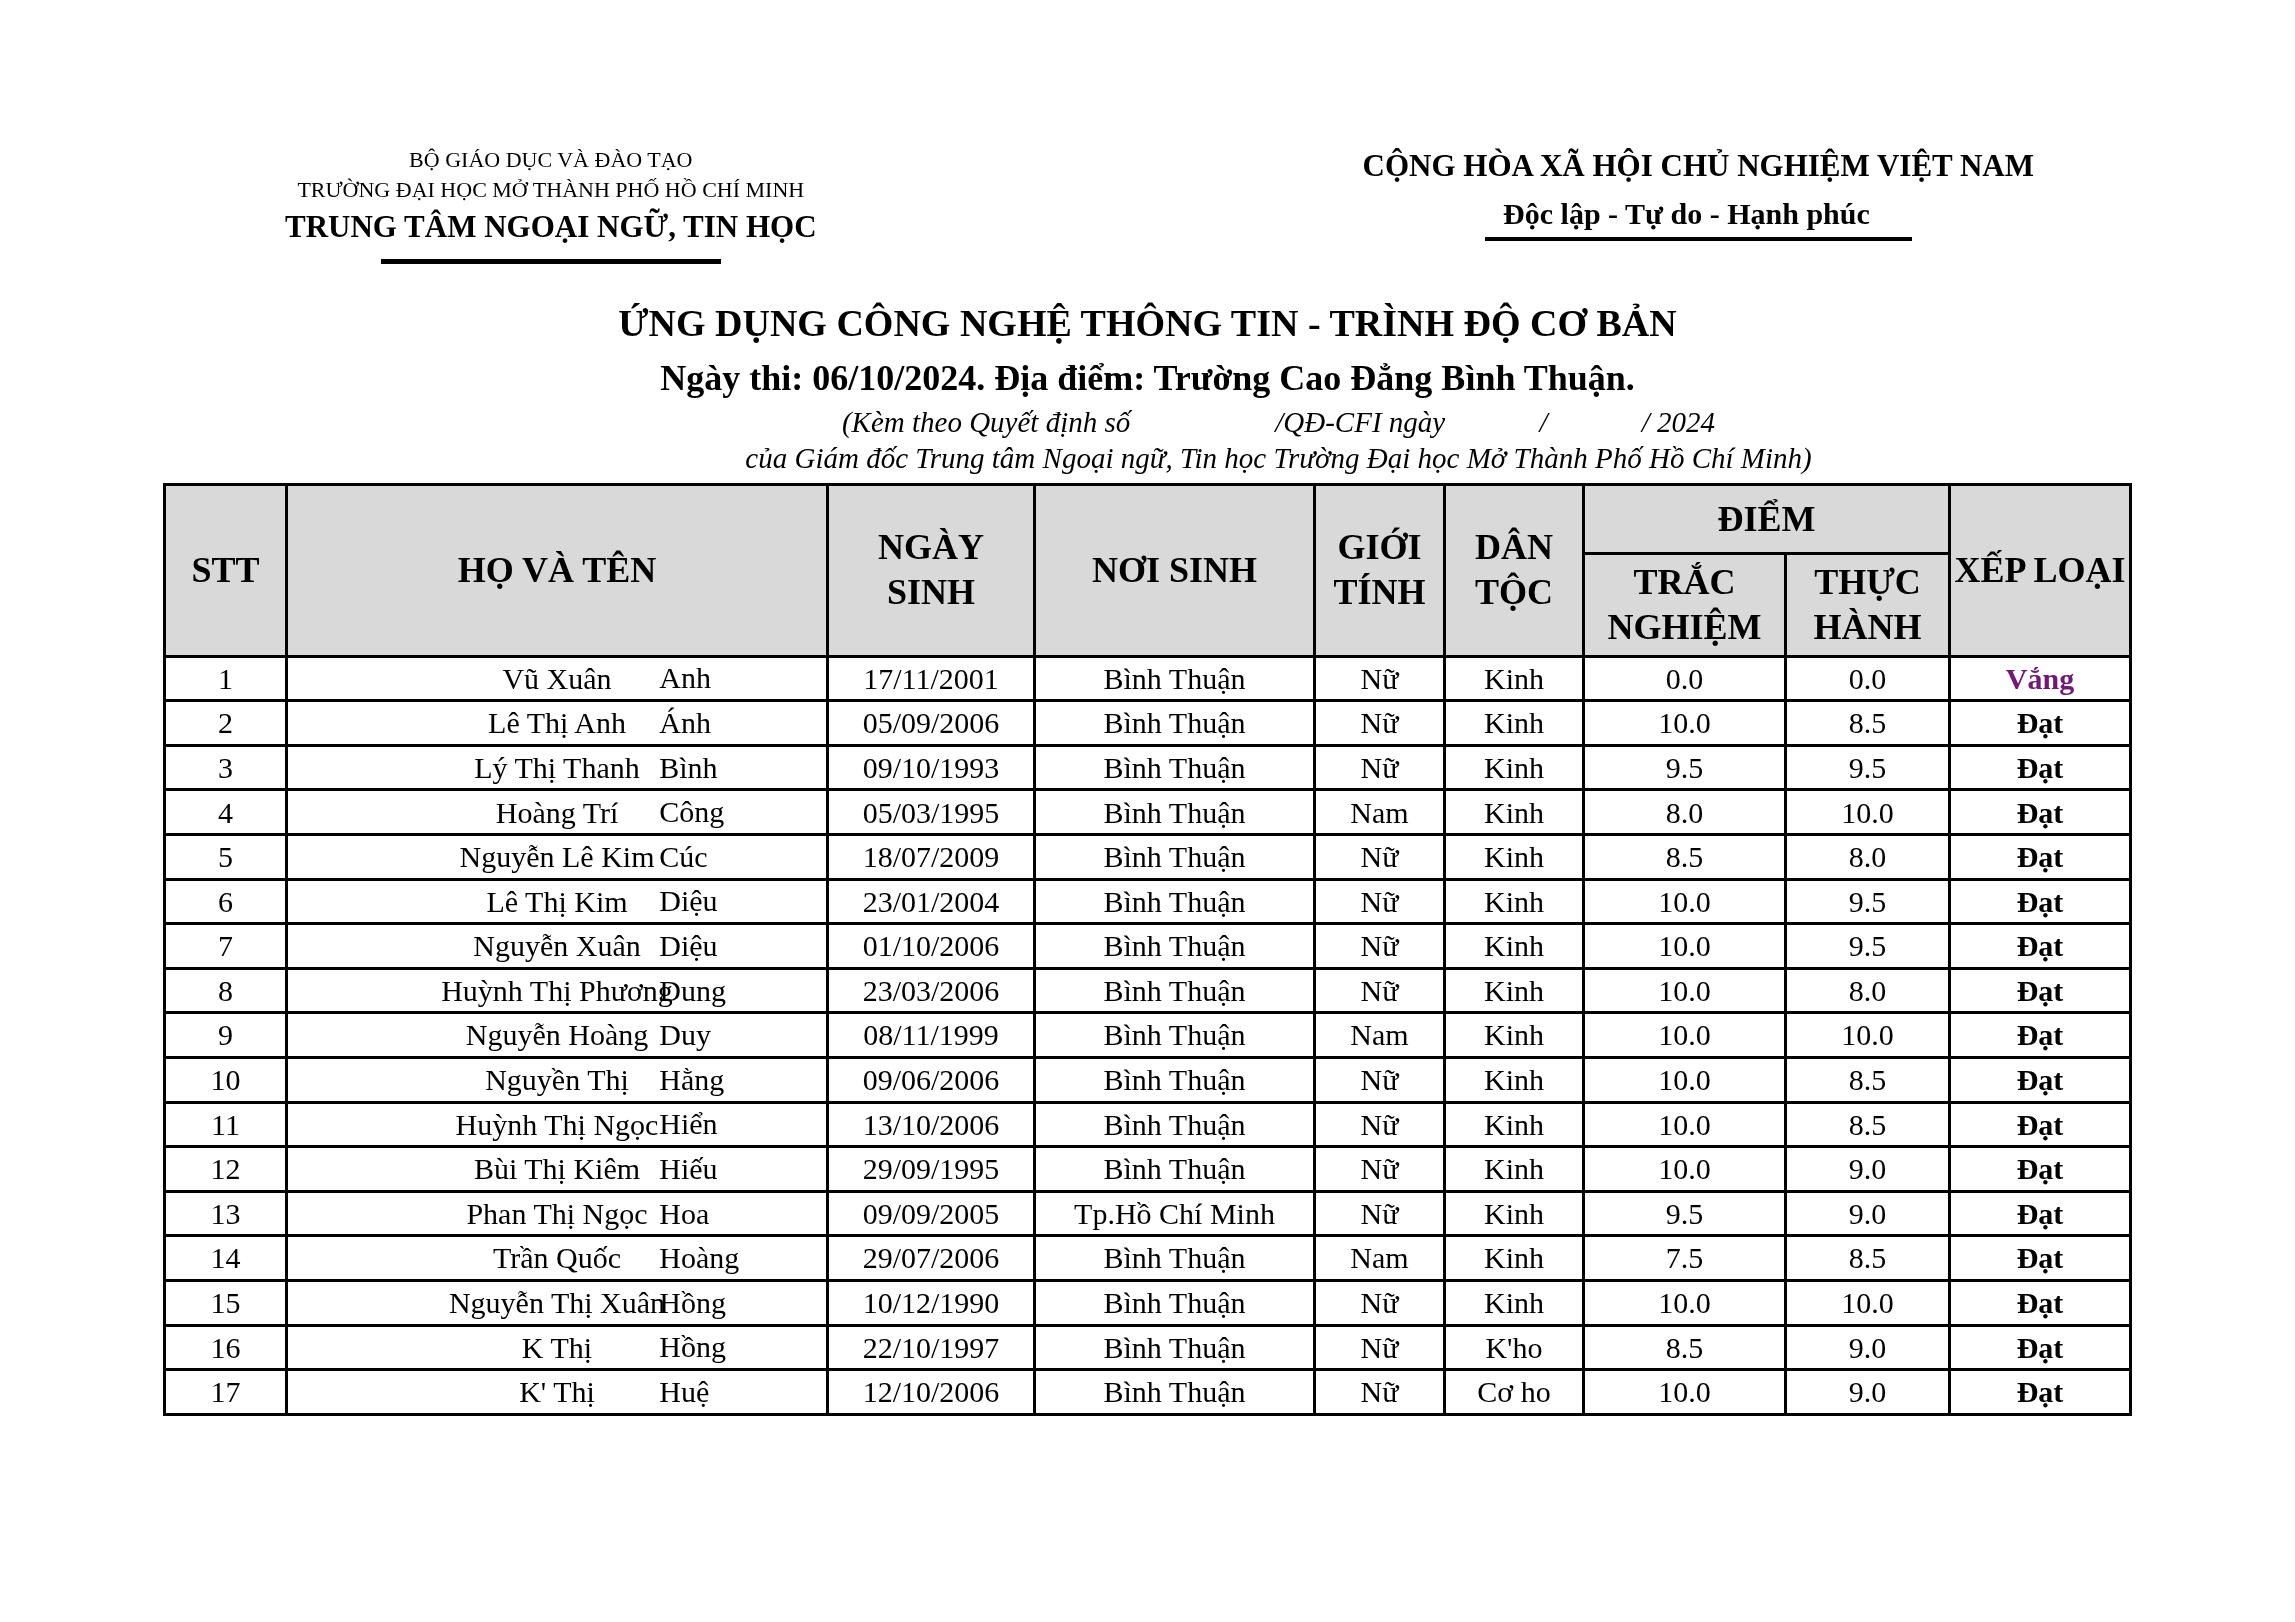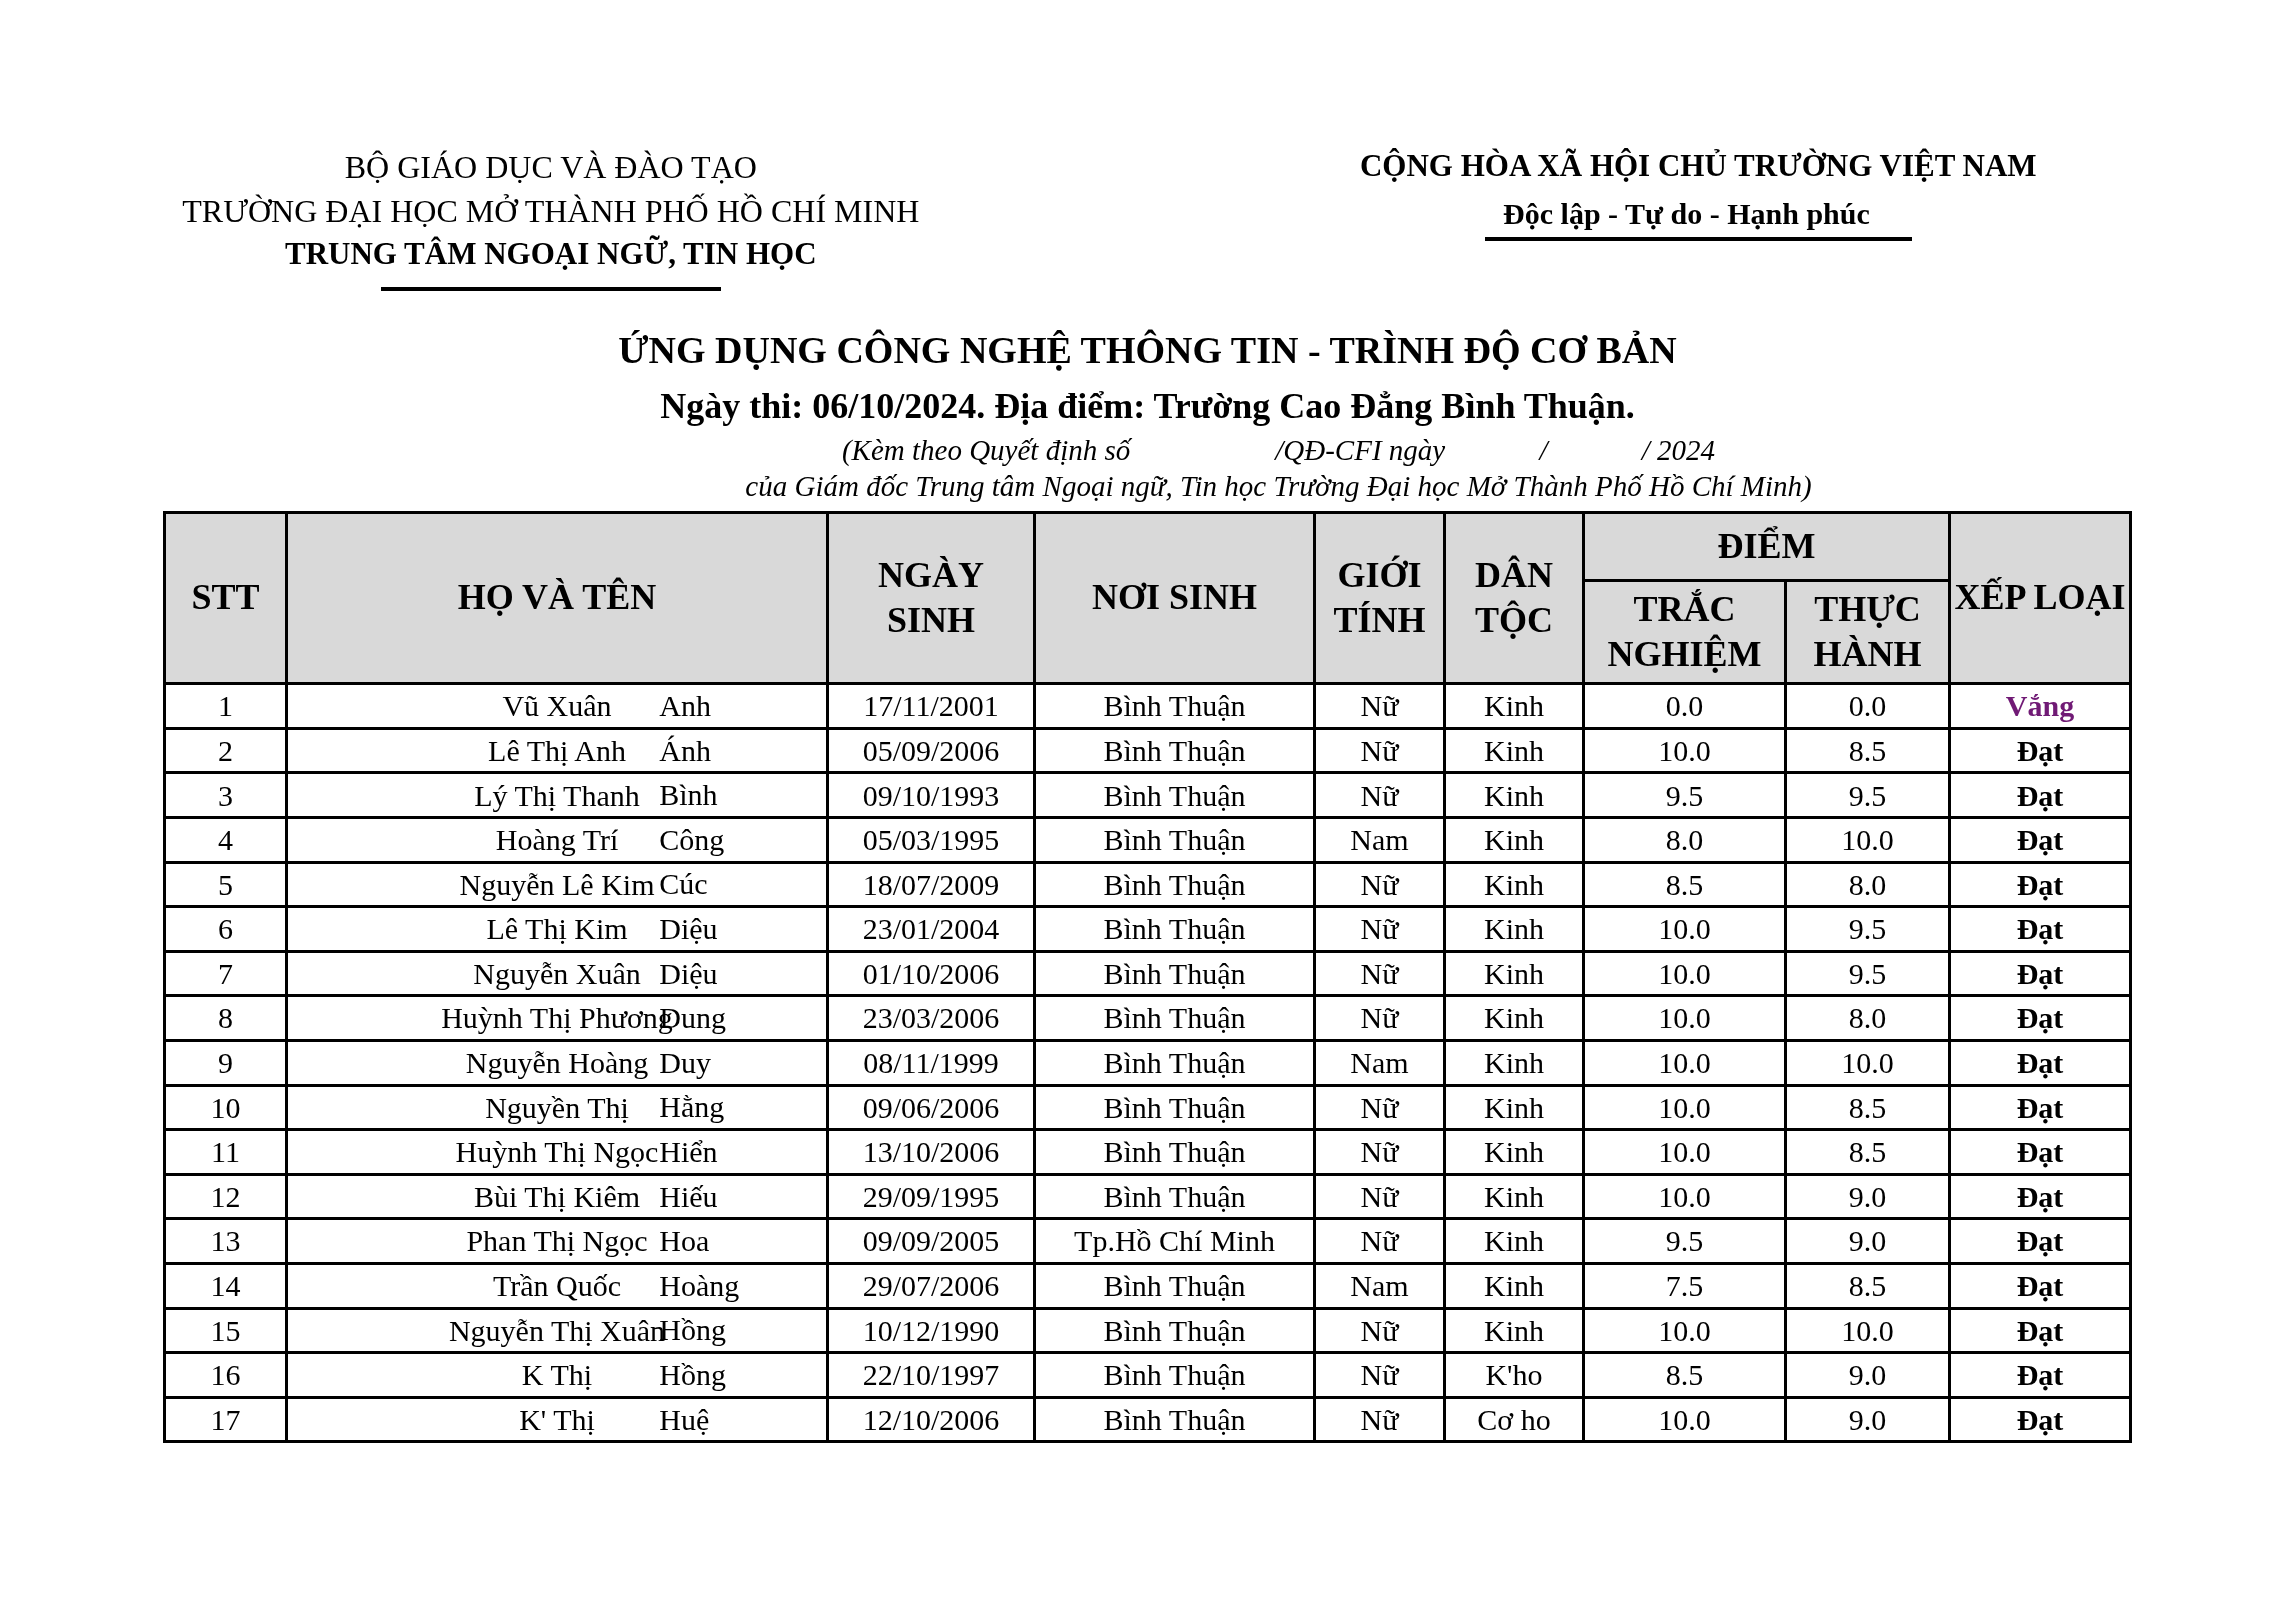--- a/index.html
+++ b/index.html
@@ -16,21 +16,21 @@
     background: #ffffff;
     overflow: hidden;
   }
   
   .letterhead {
     display: flex;
     padding-top: 145px;
   }
   .lh-left  { width: 48%; text-align: center; }
   .lh-right { width: 52%; text-align: center; }
-  .org-line   { font-size: 32px; line-height: 1.38; }
+  .org-line   { font-size: 22px; line-height: 1.38; }
   .org-line-b { font-size: 31px; line-height: 1.38; font-weight: bold; }
   .org-rule {
     width: 340px; height: 4.6px;
     background: #000;
     margin: 10.5px auto 0 auto;
   }
   .motto {
     display: inline-block;
     font-size: 30px; font-weight: bold;
     margin-top: 9.2px;
@@ -92,21 +92,21 @@
 <div class="page">
 
   <div class="letterhead">
     <div class="lh-left">
       <div class="org-line">BỘ GIÁO DỤC VÀ ĐÀO TẠO</div>
       <div class="org-line">TRƯỜNG ĐẠI HỌC MỞ THÀNH PHỐ HỒ CHÍ MINH</div>
       <div class="org-line-b">TRUNG TÂM NGOẠI NGỮ, TIN HỌC</div>
       <div class="org-rule"></div>
     </div>
     <div class="lh-right">
-      <div class="org-line-b">CỘNG HÒA XÃ HỘI CHỦ TRƯỜNG VIỆT NAM</div>
+      <div class="org-line-b">CỘNG HÒA XÃ HỘI CHỦ NGHIỆM VIỆT NAM</div>
       <div class="motto">Độc lập - Tự do - Hạnh phúc</div>
     </div>
   </div>
 
   <div class="title-block">
     <div class="doc-title">ỨNG DỤNG CÔNG NGHỆ THÔNG TIN - TRÌNH ĐỘ CƠ BẢN</div>
     <div class="exam-info">Ngày thi: 06/10/2024. Địa điểm: Trường Cao Đẳng Bình Thuận.</div>
     <div class="notes">
       <div class="note-line">(Kèm theo Quyết định số                    /QĐ-CFI ngày             /             / 2024</div>
       <div class="note-line">của Giám đốc Trung tâm Ngoại ngữ, Tin học Trường Đại học Mở Thành Phố Hồ Chí Minh)</div>

